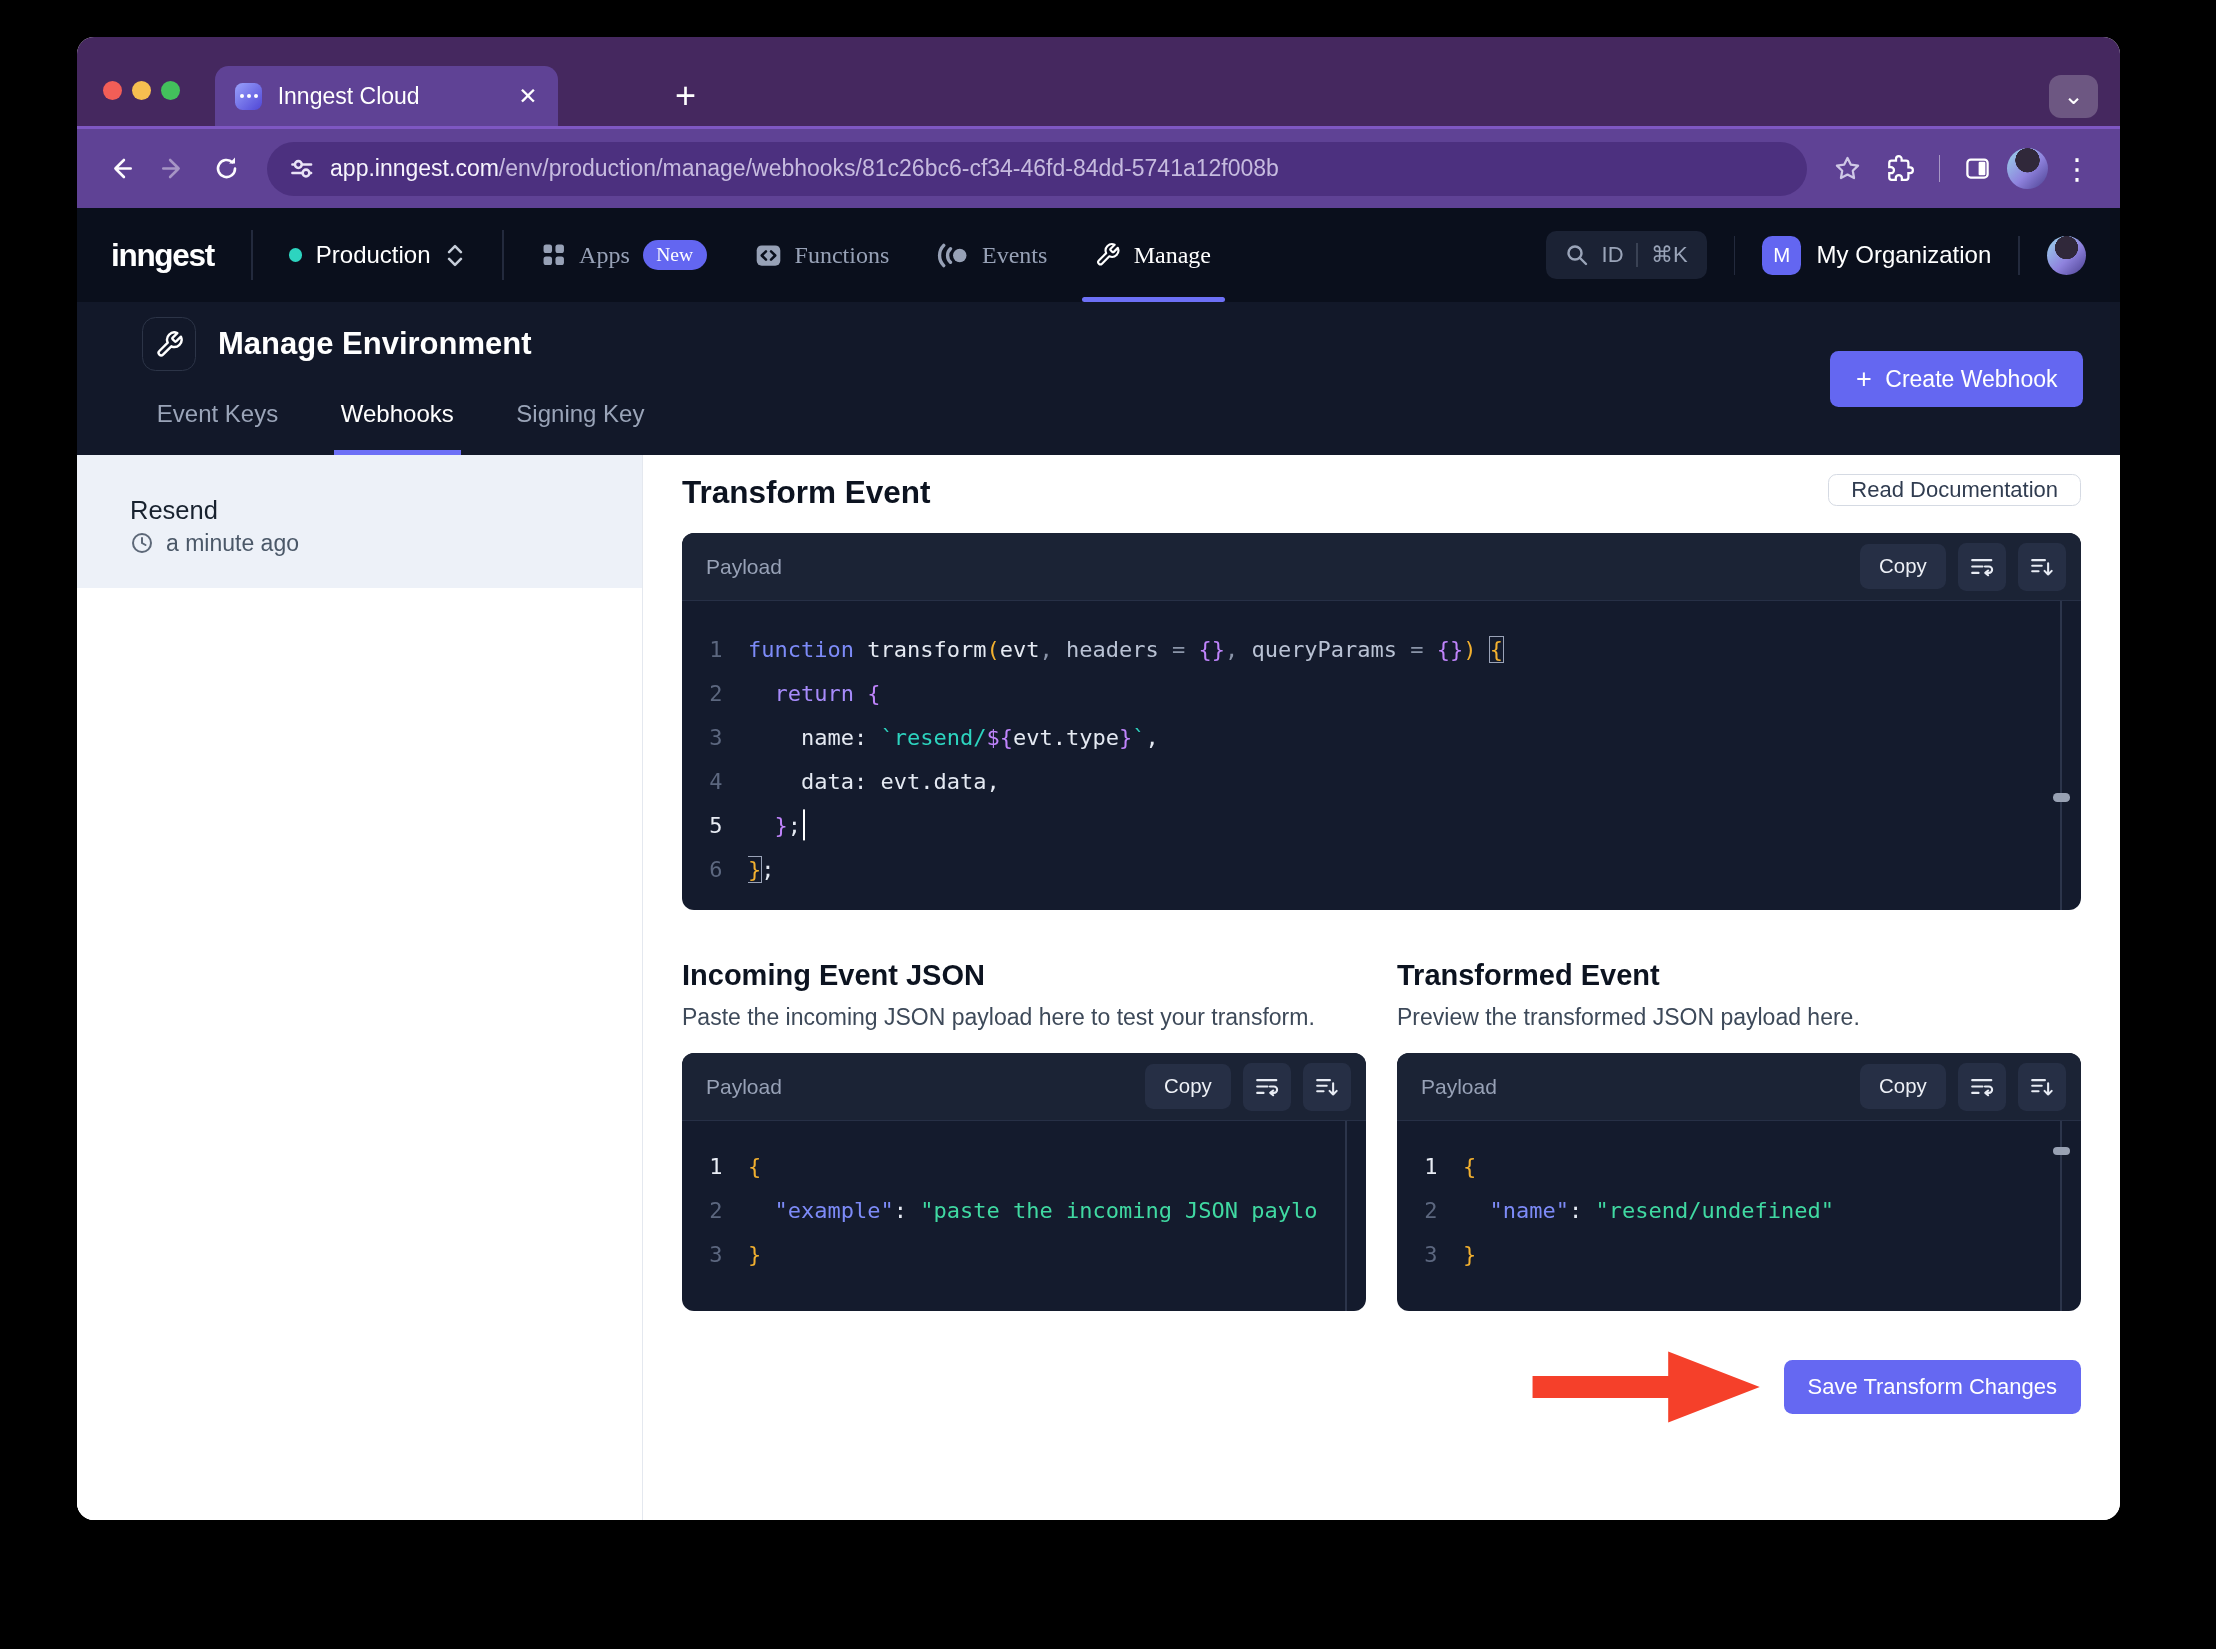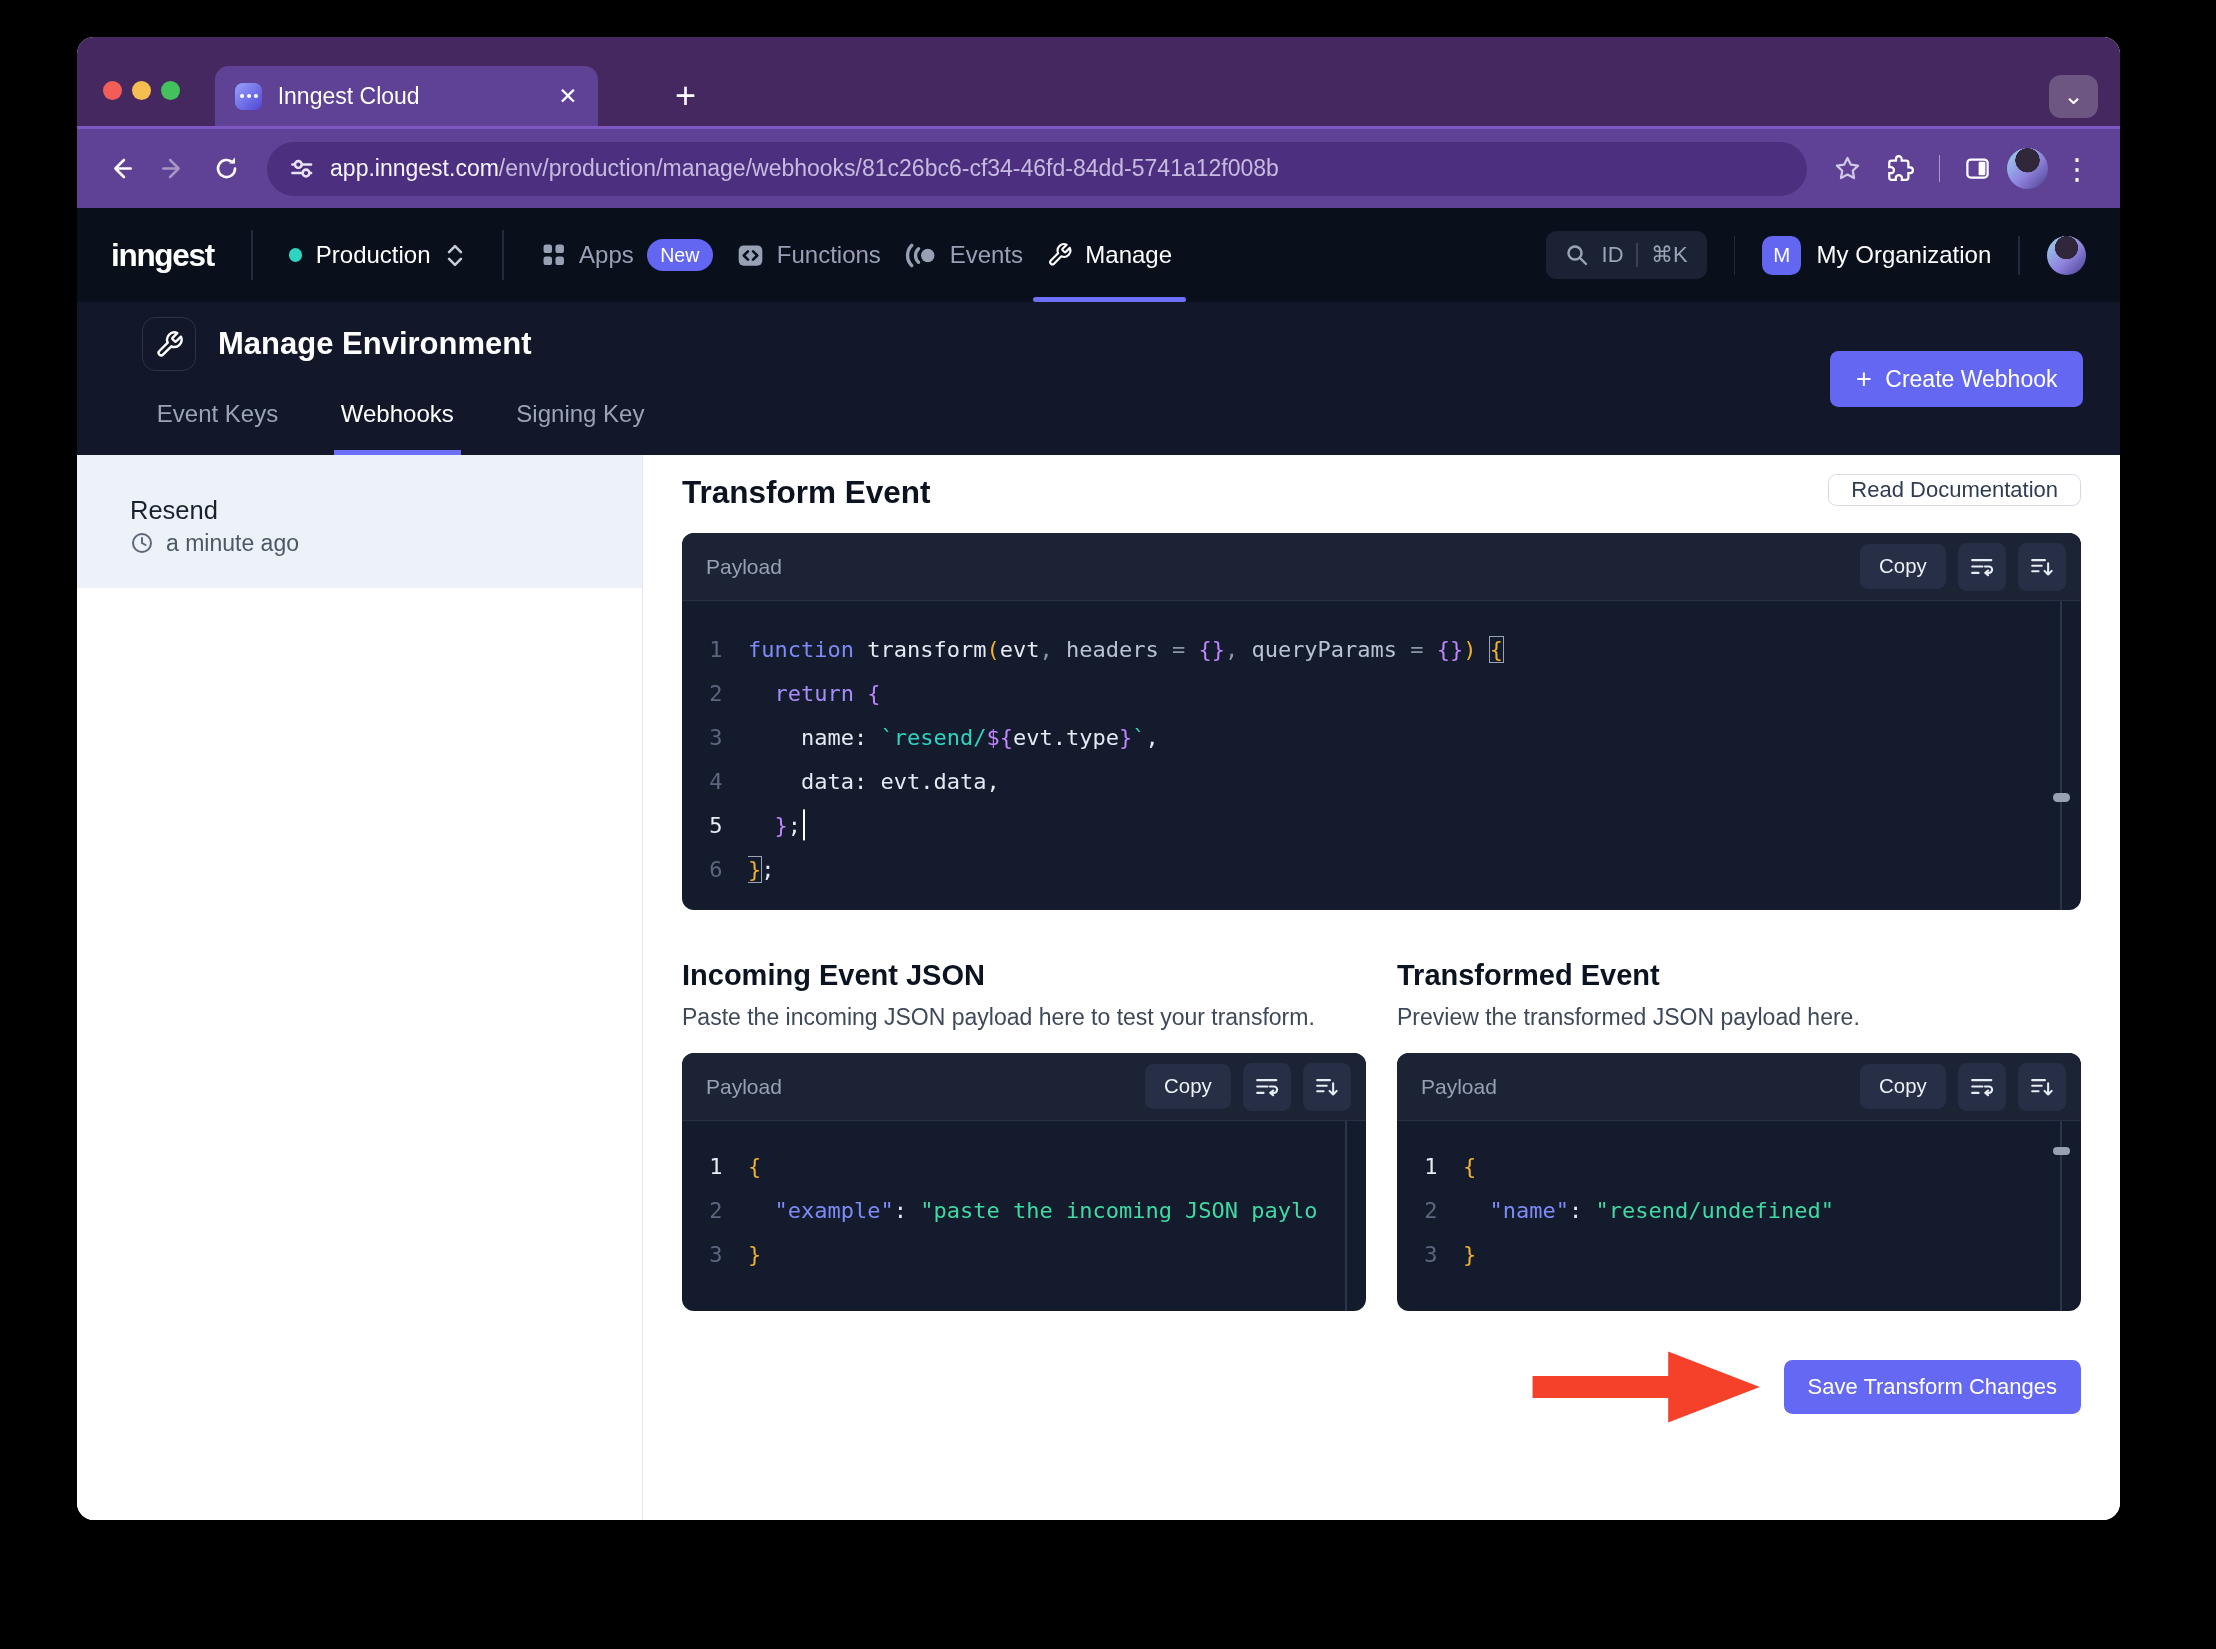--- a/index.html
+++ b/index.html
@@ -5,21 +5,21 @@
   * { margin:0; padding:0; box-sizing:border-box; }
   body { background:#000; font-family:"Liberation Sans", sans-serif; }
   .stage { position:relative; width:2216px; height:1649px; background:#000; overflow:hidden; }
   .window { position:absolute; left:77px; top:37px; width:2043px; height:1483px;
             border-radius:17px; overflow:hidden; background:#fff; display:flex; flex-direction:column; }
 
   
   .tabstrip { height:89px; background:#45285f; position:relative; flex:none; }
   .lights { position:absolute; left:25.5px; top:44px; display:flex; gap:10.2px; }
   .light { width:19px; height:19px; border-radius:50%; }
-  .tab { position:absolute; left:138px; bottom:0; width:383px; height:60px; background:#5f4295;
+  .tab { position:absolute; left:138px; bottom:0; width:343px; height:60px; background:#5f4295;
          border-radius:13.6px 13.6px 0 0; display:flex; align-items:center; padding:0 20.4px; gap:15.3px; }
   .favicon { width:27px; height:27px; border-radius:7.7px; flex:none;
              background:linear-gradient(135deg,#9aa1fb,#4f46d6);
              display:flex; align-items:center; justify-content:center; gap:2.6px; }
   .favicon i { width:4.3px; height:4.3px; background:#fff; border-radius:50%; display:block; }
   .tab-title { color:#fff; font-size:23px; flex:1; white-space:nowrap; overflow:hidden; }
   .tab-close { color:#fff; font-size:23px; }
   .newtab { position:absolute; left:587px; bottom:8.5px; width:43px; height:43px; color:#fff;
             font-size:36px; font-weight:300; display:flex; align-items:center; justify-content:center; }
   .strip-chevron { position:absolute; right:22px; bottom:8.5px; width:49px; height:43px; border-radius:12px;
@@ -40,21 +40,21 @@
   .tb-avatar { width:41px; height:41px; border-radius:50%; flex:none;
                background:radial-gradient(circle at 50% 30%,#30283a 0 34%,transparent 35%),
                           linear-gradient(135deg,#9ad7ea,#8f83de 55%,#4a3f8f); }
 
   
   .appnav { height:94px; background:#0a0f1c; display:flex; align-items:stretch; padding:0 34px; flex:none; }
   .logo { align-self:center; color:#fff; font-size:31.5px; font-weight:700; letter-spacing:-1.3px; margin-right:37px; }
   .vdiv { width:1.7px; background:#232a3d; margin:22px 0; flex:none; }
   .envsel { display:flex; align-items:center; gap:13.6px; padding:0 36px; color:#fff; font-size:24px; }
   .envdot { width:13.6px; height:13.6px; border-radius:50%; background:#2dd4bf; }
-  .nav-links { display:flex; margin-left:37px; gap:24px; }
+  .nav-links { display:flex; margin-left:37px; gap:48px;font-family:Liberation Serif, serif; }
   .nav-link { display:flex; align-items:center; gap:12.8px; color:#97a1b6; font-size:24px; position:relative; }
   .nav-link.active { color:#fff; }
   .nav-link.active::after { content:""; position:absolute; left:-13.6px; right:-13.6px; bottom:0; height:5.1px;
                             background:#6d70f6; border-radius:2.6px; }
   .badge-new { background:#6366f1; color:#fff; font-size:19.6px; padding:4.3px 13.6px; border-radius:850px; }
   .nav-right { margin-left:auto; display:flex; align-items:center; gap:27px; }
   .search-pill { display:flex; align-items:center; gap:12.8px; background:#1b2234; border-radius:10.2px;
                  padding:11px 19px; color:#9aa4b8; font-size:22px; }
   .pill-sep { width:1.7px; height:24px; background:#3a4254; }
   .org { display:flex; align-items:center; gap:15.3px; color:#fff; font-size:24px; }

